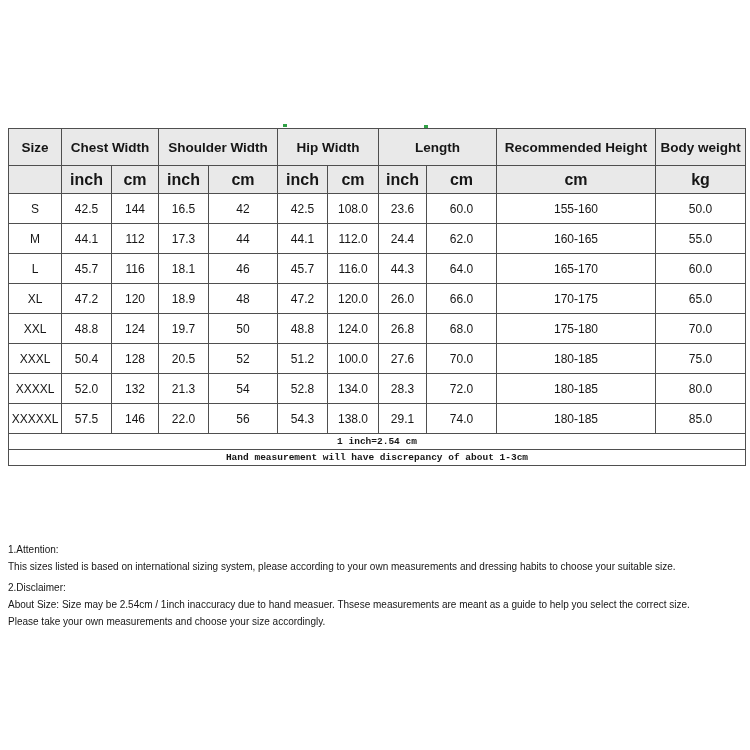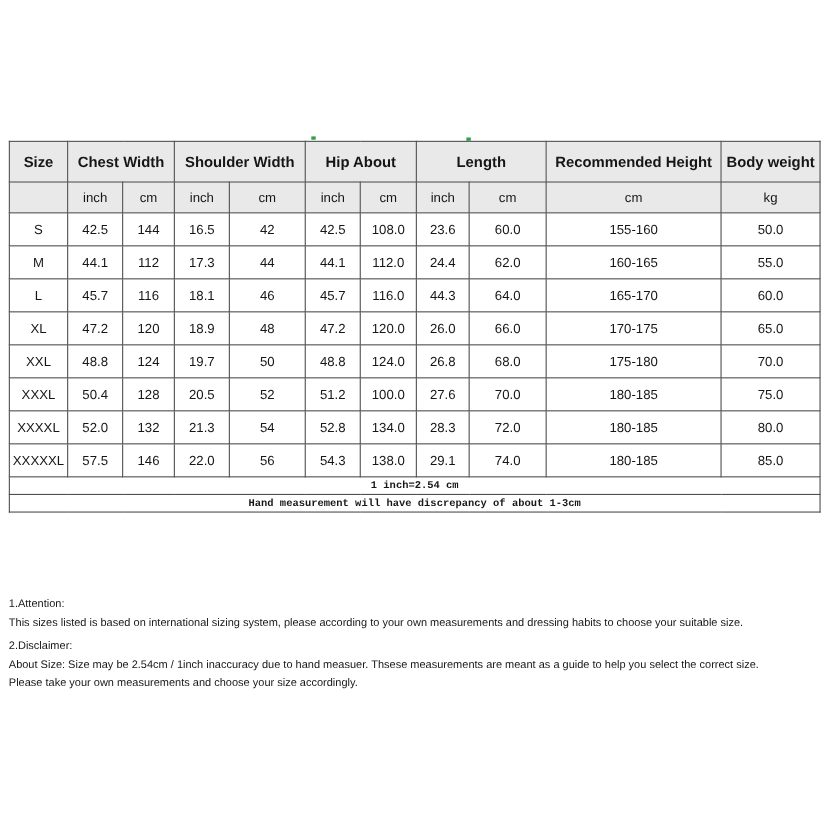--- a/index.html
+++ b/index.html
@@ -35,22 +35,22 @@
   }
   .head-row th {
     height: 37px;
     background: var(--header-bg);
     font-size: 13.5px;
     font-weight: bold;
   }
   .sub-row th {
     height: 28px;
     background: var(--header-bg);
-    font-size: 12px;
-    font-weight: normal;
+    font-size: 16px;
+    font-weight: bold;
   }
   .size-table tbody td {
     height: 30px;
     background: var(--cell-bg);
     font-size: 12px;
   }
   .size-table tfoot td {
     height: 16px;
     background: var(--cell-bg);
     font-family: "Liberation Mono", "DejaVu Sans Mono", monospace;
@@ -98,21 +98,21 @@
       <col style="width:48px">
       <col style="width:70px">
     <col style="width:159px">
       <col style="width:90px">
   </colgroup>
   <thead>
     <tr class="head-row">
       <th>Size</th>
       <th colspan="2">Chest Width</th>
       <th colspan="2">Shoulder Width</th>
-      <th colspan="2">Hip About</th>
+      <th colspan="2">Hip Width</th>
       <th colspan="2">Length</th>
       <th>Recommended Height</th>
       <th>Body weight</th>
     </tr>
     <tr class="sub-row">
       <th></th>
       <th>inch</th>
       <th>cm</th>
       <th>inch</th>
       <th>cm</th>

